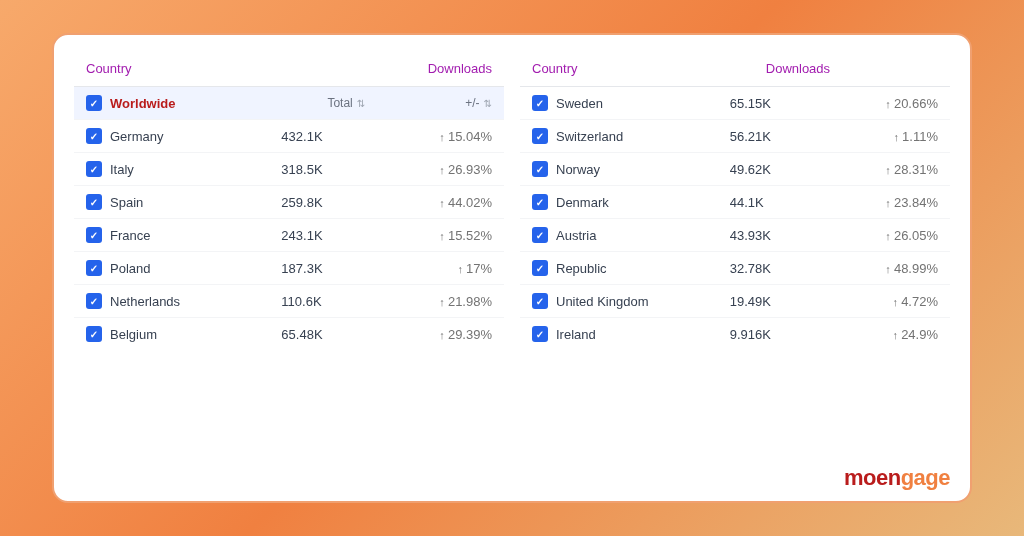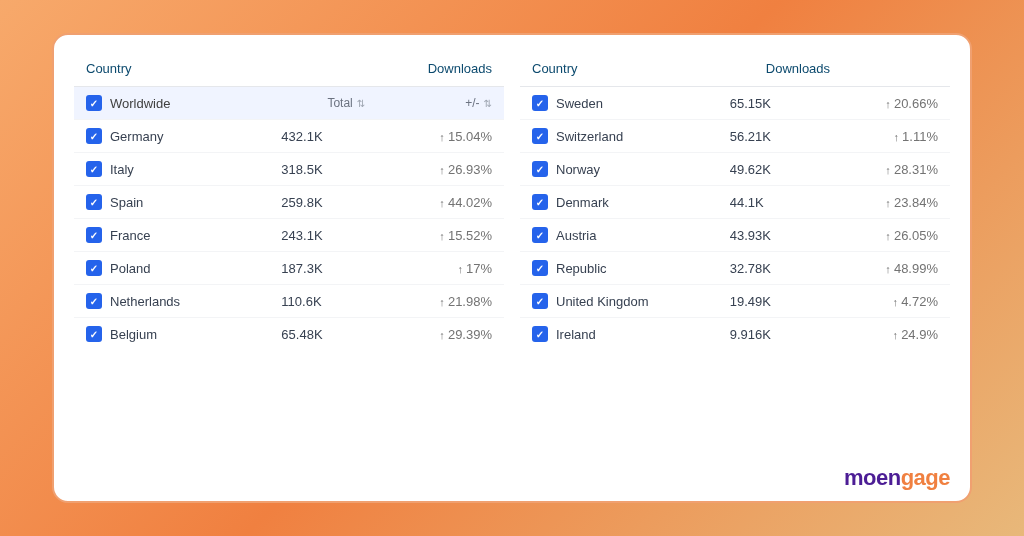--- a/index.html
+++ b/index.html
@@ -31,21 +31,21 @@
       position: absolute;
       bottom: 10px;
       right: 20px;
       font-size: 22px;
       font-weight: 700;
       color: #1a2e8a;
       letter-spacing: -0.5px;
     }
 
     .brand-logo span {
-      color: #4c1d95;
+      color: #b91c1c;
     }
 
     .tables-container {
       display: flex;
       gap: 16px;
       flex: 1;
     }
 
     .table-panel {
       flex: 1;
@@ -60,21 +60,21 @@
       font-size: 13px;
     }
 
     thead tr {
       border-bottom: 1px solid #e5e7eb;
     }
 
     thead th {
       padding: 10px 12px;
       font-weight: 500;
-      color: #0c4a6e;
+      color: #a21caf;
       font-size: 13px;
     }
 
     thead th:first-child {
       text-align: left;
     }
 
     thead th:not(:first-child) {
       text-align: right;
     }
@@ -152,22 +152,22 @@
     .arrow-down::before {
       content: '↓ ';
       font-size: 11px;
     }
 
     .worldwide-row td {
       background-color: #f0f4ff;
     }
 
     .worldwide-row td:first-child {
-      font-weight: 400;
-      color: #404040;
+      font-weight: 700;
+      color: #b91c1c;
     }
 
     .col-total {
       text-align: right;
       color: #6b7280;
       font-size: 12px;
     }
 
     .sort-btn {
       display: inline-flex;

